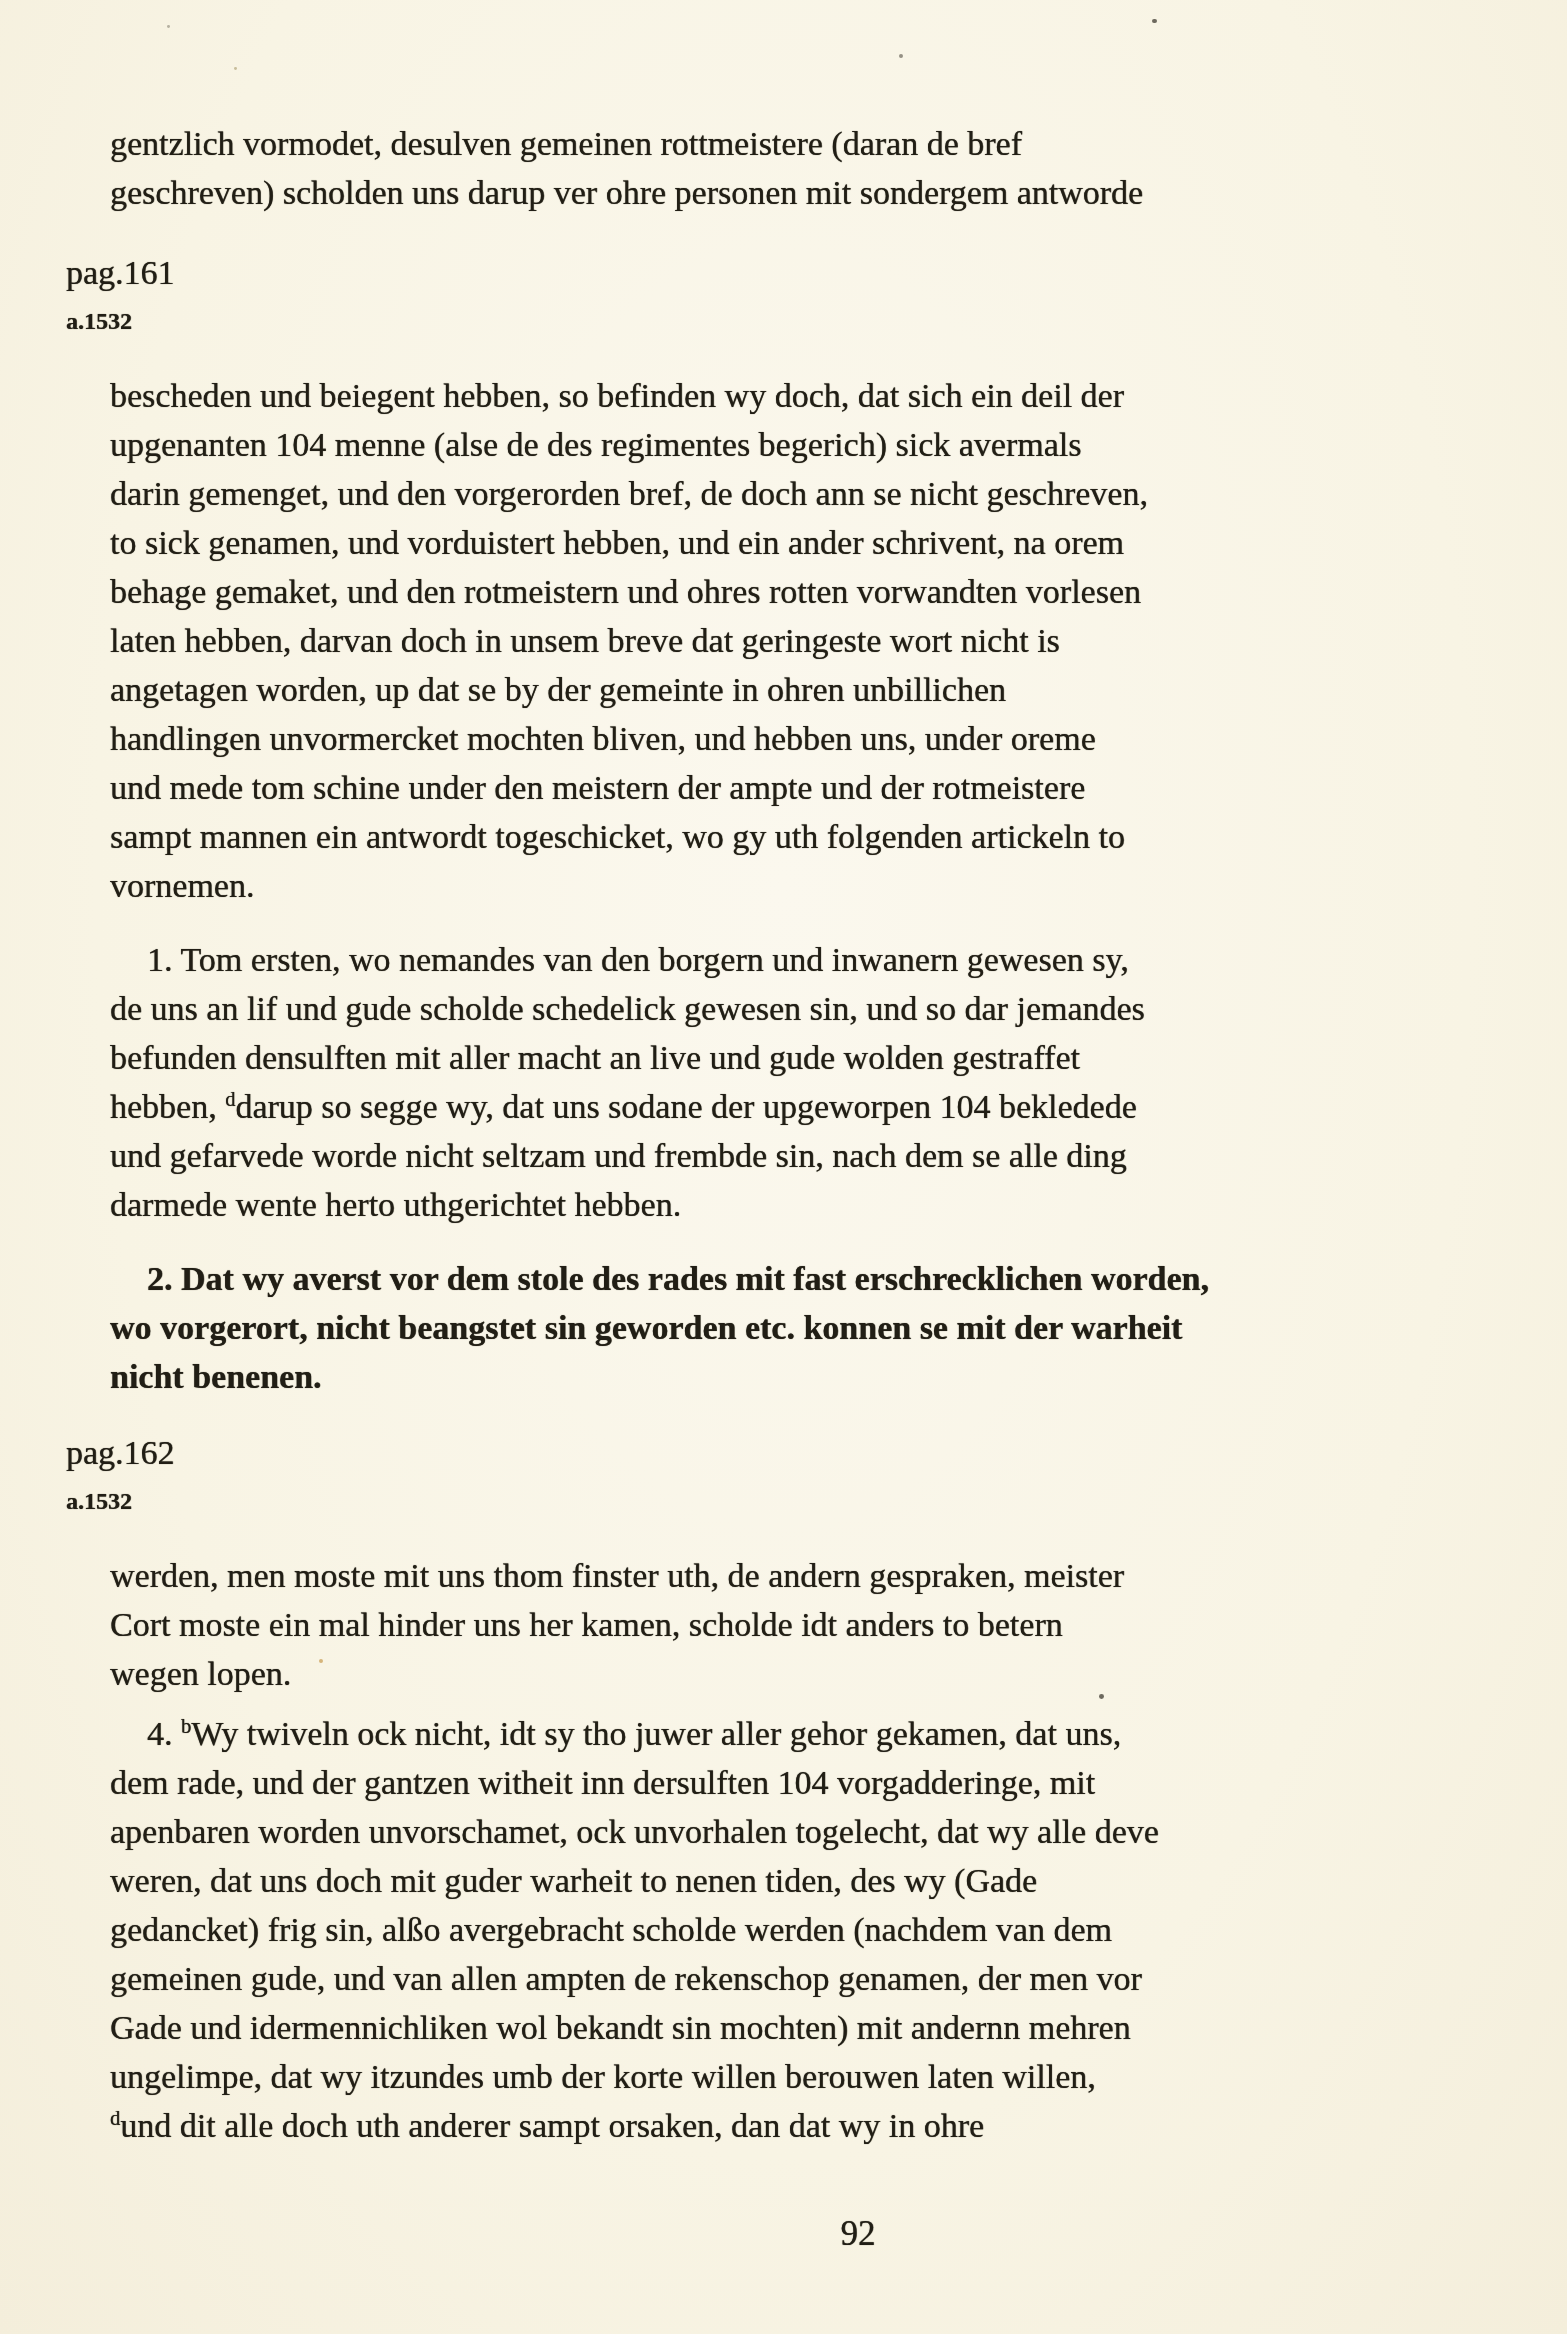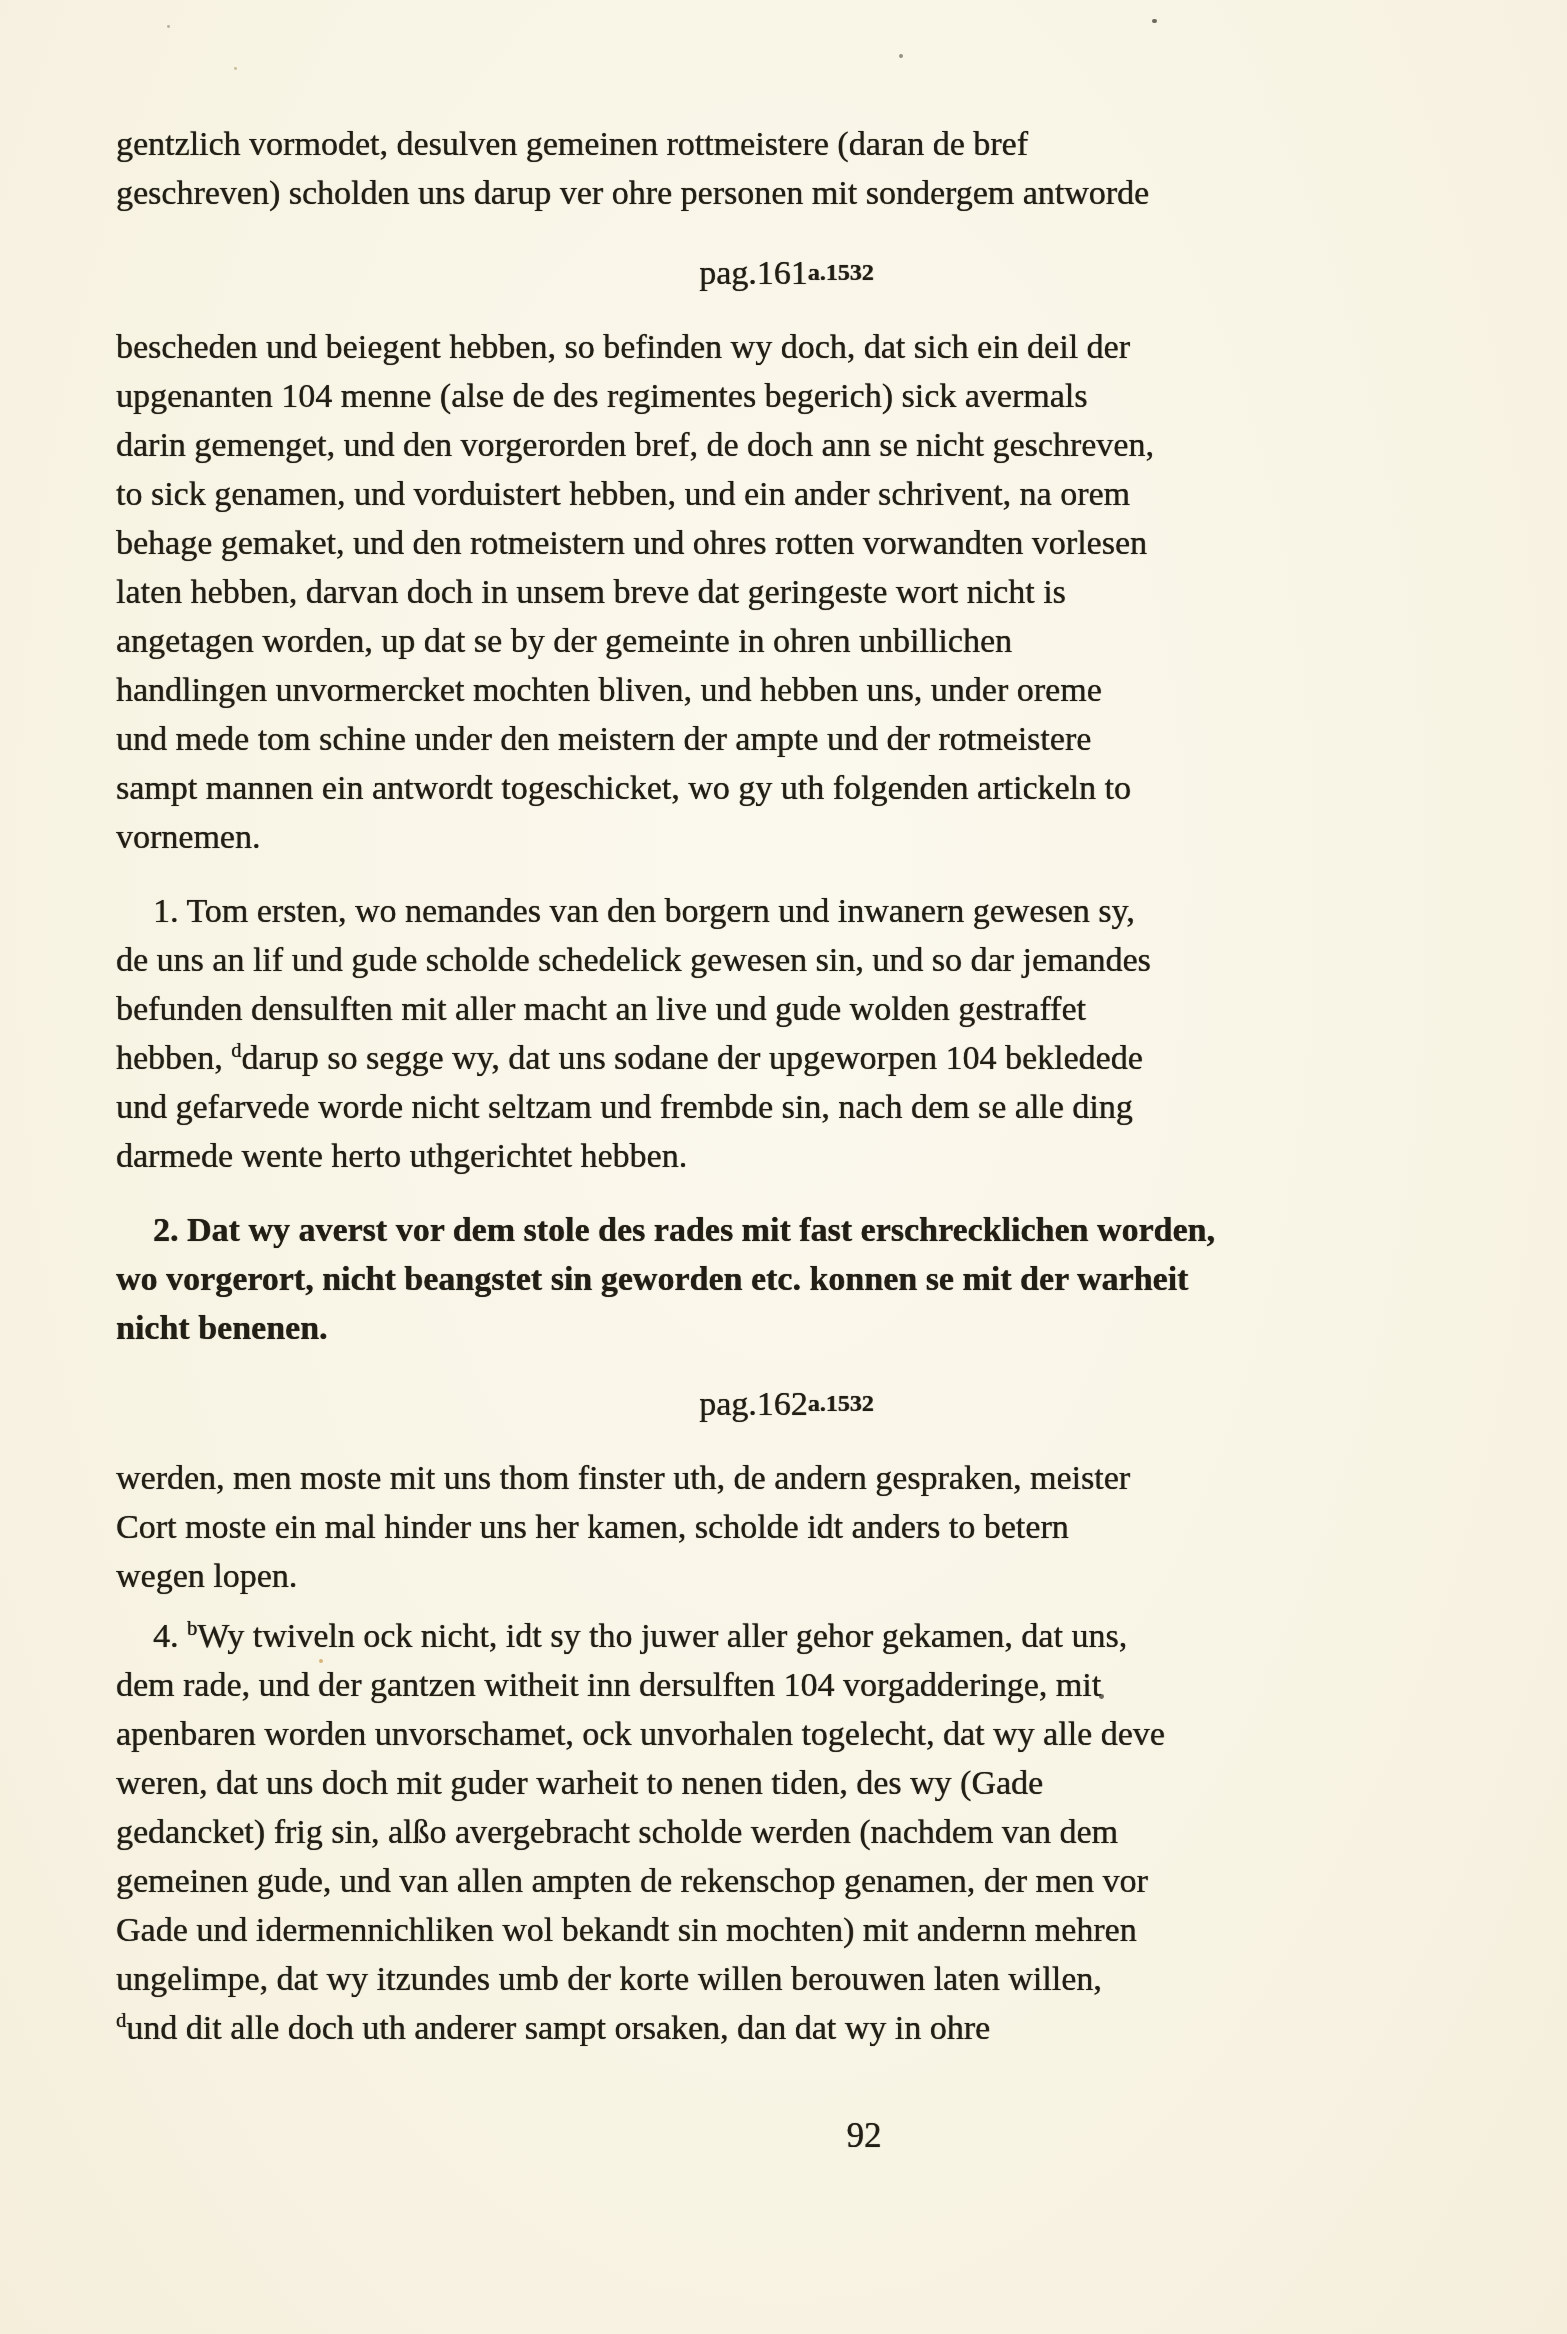--- a/index.html
+++ b/index.html
@@ -8,39 +8,40 @@
     width: 1567px;
     height: 2335px;
     background-color: #f9f5e7;
     background-image: radial-gradient(ellipse at 50% 38%, #fbf8ee 0%, #f8f4e4 62%, #f4eedb 100%);
     font-family: "Liberation Serif", "DejaVu Serif", serif;
     color: #211e15;
     overflow: hidden;
   }
   .content {
     position: absolute;
-    left: 116px;
+    left: 110px;
     top: 119px;
     width: 1358px;
     font-size: 34px;
     line-height: 49px;
     text-shadow: 0 0 1px rgba(34,30,18,0.65), 0.4px 0.4px 0.6px rgba(34,30,18,0.45);
   }
   .para { margin: 0; }
   .line { white-space: nowrap; }
   .indent { text-indent: 37px; }
   .mb-intro { margin-bottom: 31px; }
   .mb-26 { margin-bottom: 25px; }
   .mb-28 { margin-bottom: 27px; font-weight: bold; }
   .mb-24 { margin-bottom: 11px; }
   .runhead {
     display: flex;
     justify-content: center;
     margin-left: -44px;
     margin-right: -27px;
+    flex-direction: column;
   }
   .runhead .rh-left { font-weight: normal; }
   .runhead .rh-right { font-weight: bold; font-size: 24px; }
   .sup {
     font-size: 20.5px;
     line-height: 0;
     position: relative;
     top: -11.7px;
     vertical-align: baseline;
   }

